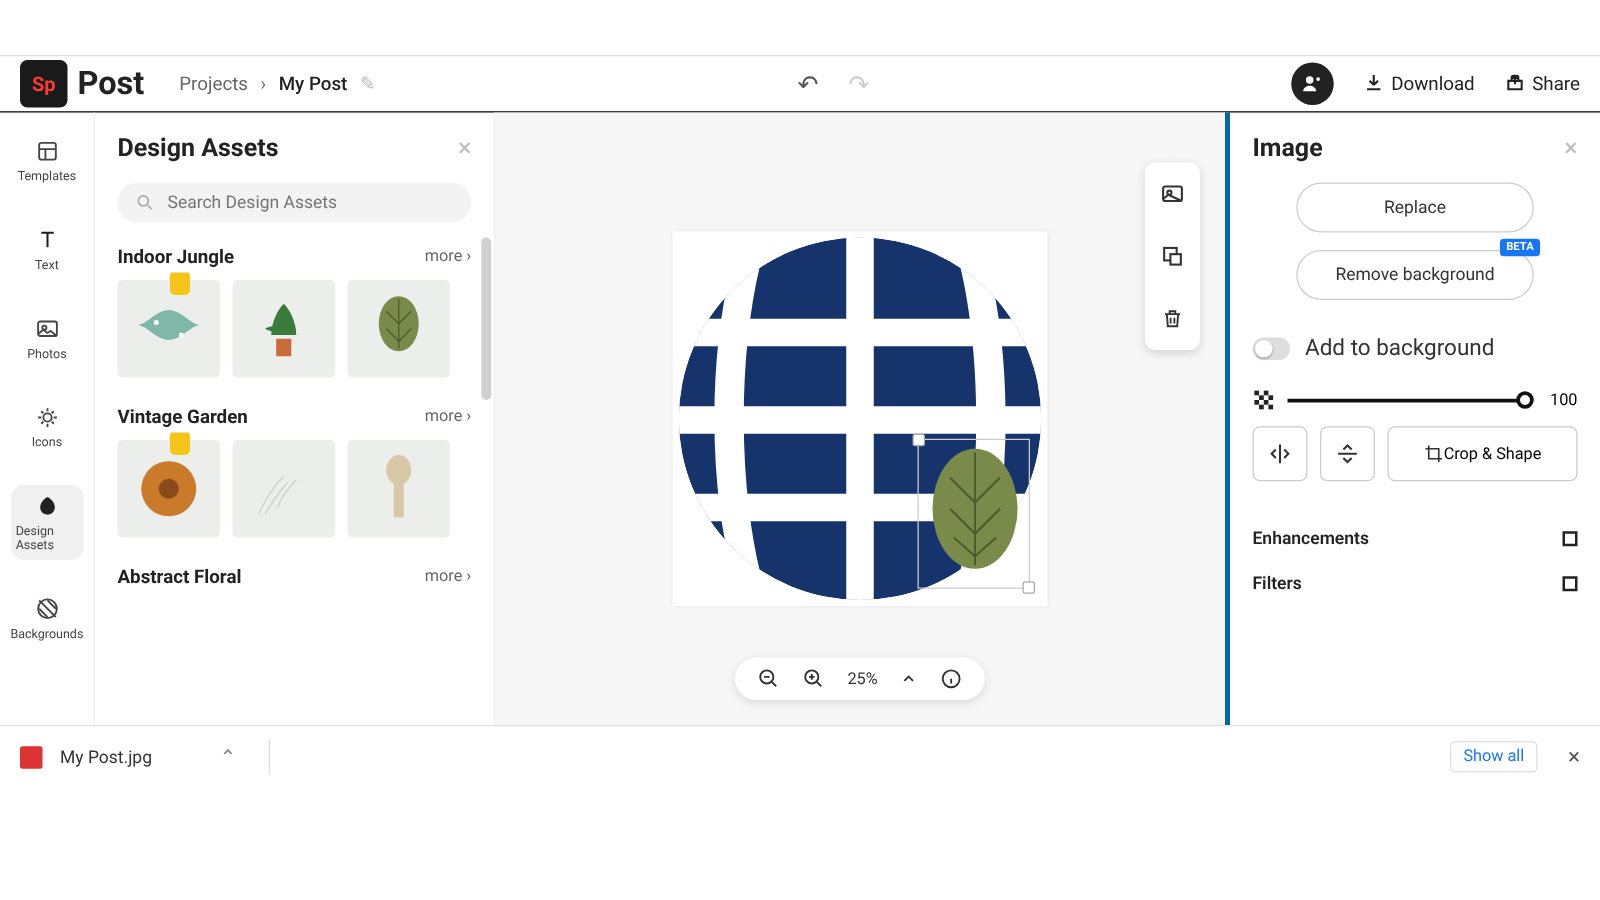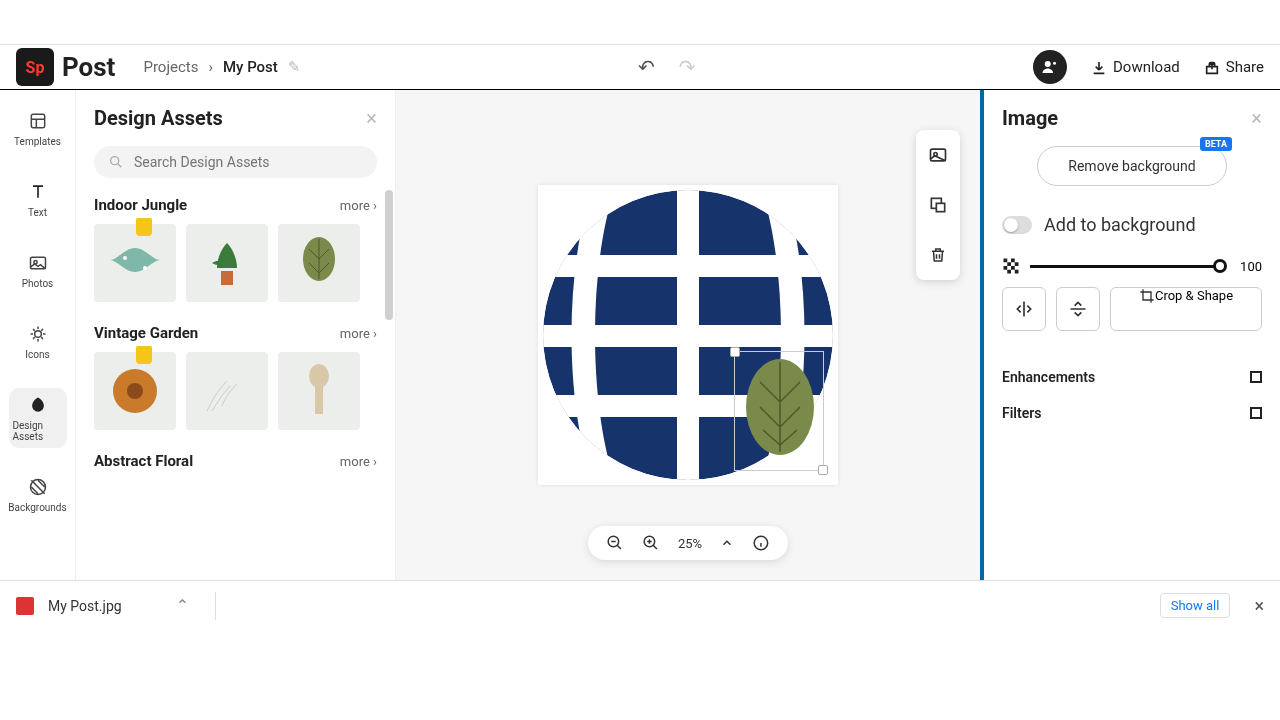--- a/index.html
+++ b/index.html
@@ -9,21 +9,21 @@
   .logo { width: 38px; height: 38px; background: #1a1a1a; border-radius: 6px; display: flex; align-items: center; justify-content: center; color: #ff3b30; font-weight: 700; font-size: 16px; }
   .app-name { font-size: 26px; font-weight: 700; color: #222; margin-left: 8px; }
   .crumbs { display: flex; align-items: center; margin-left: 28px; gap: 10px; color: #666; font-size: 15px; }
   .crumb-cur { color: #222; font-weight: 500; }
   .pencil { color: #bbb; }
   .top-center { flex: 1; display: flex; justify-content: center; gap: 24px; }
   .ur-btn { font-size: 20px; color: #555; cursor: pointer; }
   .ur-btn.dis { color: #ccc; }
   .top-right { display: flex; align-items: center; gap: 24px; }
   .avatar { width: 34px; height: 34px; border-radius: 50%; background: #222; display: flex; align-items: center; justify-content: center; color: #fff; }
-  .tr-action { display: flex; align-items: flex-end; gap: 6px; font-size: 15px; color: #222; cursor: pointer; }
+  .tr-action { display: flex; align-items: flex-start; gap: 6px; font-size: 15px; color: #222; cursor: pointer; }
 
   .workspace { display: flex; height: 490px; }
 
   .rail { width: 76px; border-right: 1px solid #eee; display: flex; flex-direction: column; align-items: center; padding-top: 14px; gap: 22px; }
   .rail-item { display: flex; flex-direction: column; align-items: center; gap: 4px; cursor: pointer; padding: 6px 4px; border-radius: 10px; width: 58px; }
   .rail-item.active { background: #f0f0f0; }
   .rail-item .lbl { font-size: 10px; color: #444; }
   .rail-ico { width: 22px; height: 22px; display: flex; align-items: center; justify-content: center; }
 
   .panel-left { width: 320px; border-right: 1px solid #eee; padding: 16px 18px 0 18px; position: relative; overflow: hidden; }
@@ -59,21 +59,21 @@
   .beta { position: absolute; top: -10px; right: -6px; background: #1676f3; color: #fff; font-size: 9px; font-weight: 700; padding: 2px 5px; border-radius: 3px; }
   .toggle-row { display: flex; align-items: center; gap: 12px; margin-top: 28px; margin-bottom: 22px; font-size: 18px; color: #333; }
   .toggle { width: 30px; height: 18px; background: #ddd; border-radius: 10px; position: relative; }
   .toggle::after { content: ''; position: absolute; width: 14px; height: 14px; background: #fff; border-radius: 50%; top: 2px; left: 2px; box-shadow: 0 1px 2px rgba(0,0,0,.3); }
   .slider-row { display: flex; align-items: center; gap: 10px; margin-bottom: 12px; }
   .slider-track { flex: 1; height: 3px; background: #111; position: relative; }
   .slider-thumb { position: absolute; right: -3px; top: -6px; width: 14px; height: 14px; border: 3px solid #111; border-radius: 50%; background: #fff; }
   .slider-val { font-size: 13px; width: 28px; text-align: right; }
   .tool-row { display: flex; gap: 10px; margin-bottom: 28px; }
   .sq-btn { width: 44px; height: 44px; border: 1px solid #ccc; border-radius: 6px; display: flex; align-items: center; justify-content: center; cursor: pointer; }
-  .crop-btn { flex: 1; height: 44px; border: 1px solid #ccc; border-radius: 6px; display: flex; align-items: flex-start; justify-content: center; gap: 0; font-size: 13px; cursor: pointer; margin-left: auto; padding: 0 14px; }
+  .crop-btn { flex: 1; height: 44px; border: 1px solid #ccc; border-radius: 6px; display: flex; align-items: center; justify-content: center; gap: 0; font-size: 13px; cursor: pointer; margin-left: auto; padding: 0 14px; }
   .section-row { display: flex; justify-content: space-between; align-items: center; padding: 10px 0; font-size: 14px; font-weight: 600; color: #222; cursor: pointer; }
   .sq { width: 12px; height: 12px; border: 2px solid #222; }
 
   .dlbar { height: 50px; border-top: 1px solid #e0e0e0; display: flex; align-items: center; padding: 0 16px; gap: 14px; margin-top: 0; }
   .dl-ico { width: 18px; height: 18px; background: #d33; border-radius: 2px; }
   .dl-name { font-size: 14px; color: #333; flex: 0 0 auto; }
   .dl-chev { color: #888; margin-left: 40px; }
   .dl-spacer { flex: 1; }
   .showall { color: #1676f3; font-size: 13px; border: 1px solid #ddd; padding: 4px 10px; border-radius: 4px; cursor: pointer; }
   .dl-x { color: #555; font-size: 18px; cursor: pointer; margin-left: 10px; }
@@ -327,20 +327,21 @@
           </svg>
         </span>
     </div>
   </div>
 
   <div class="panel-right">
     <div class="panel-head">
       <div class="panel-title">Image</div>
       <div class="close-x">×</div>
     </div>
+    <div class="pr-btn">Replace</div>
     <div class="pr-btn">
       <span>Remove background</span>
       <span class="beta">BETA</span>
     </div>
     <div class="toggle-row">
       <div class="toggle"></div>
       <span>Add to background</span>
     </div>
     <div class="slider-row">
       <svg width="18" height="18" viewBox="0 0 24 24">

